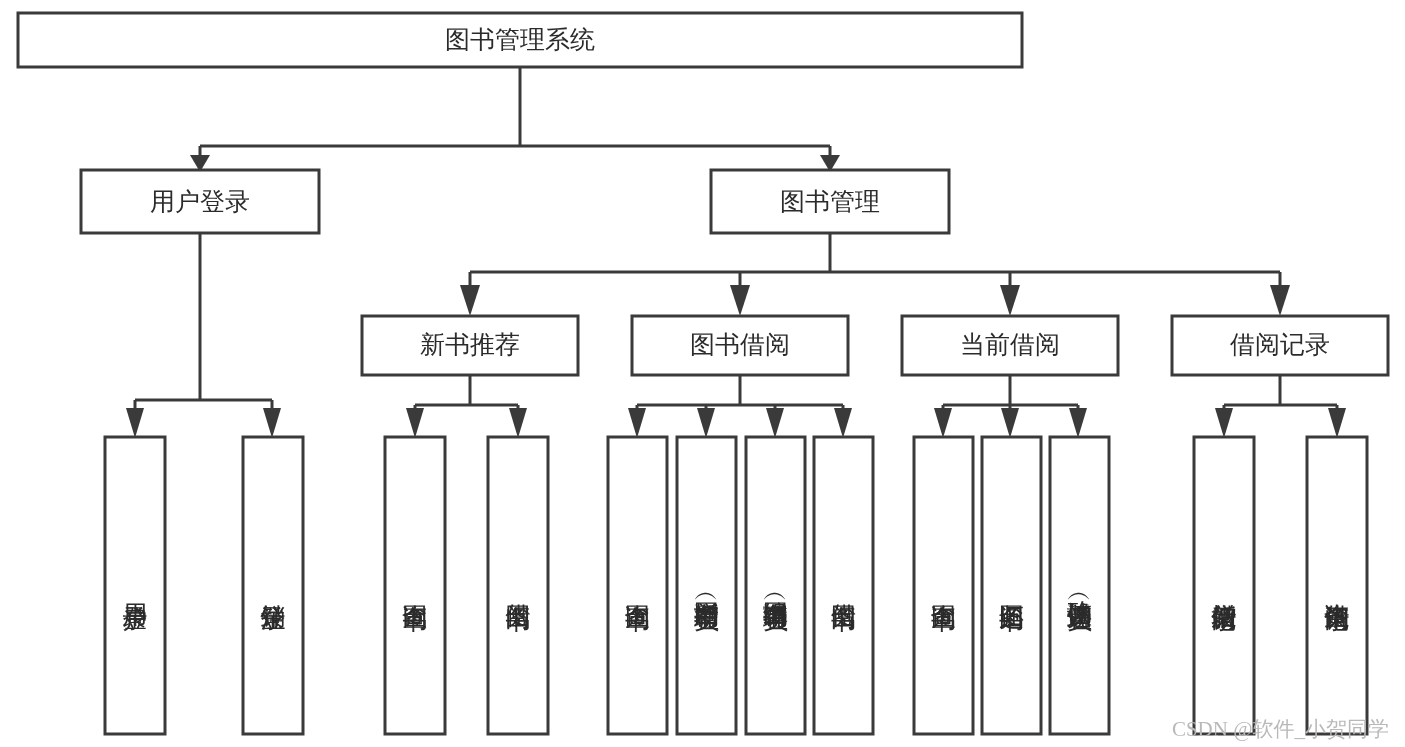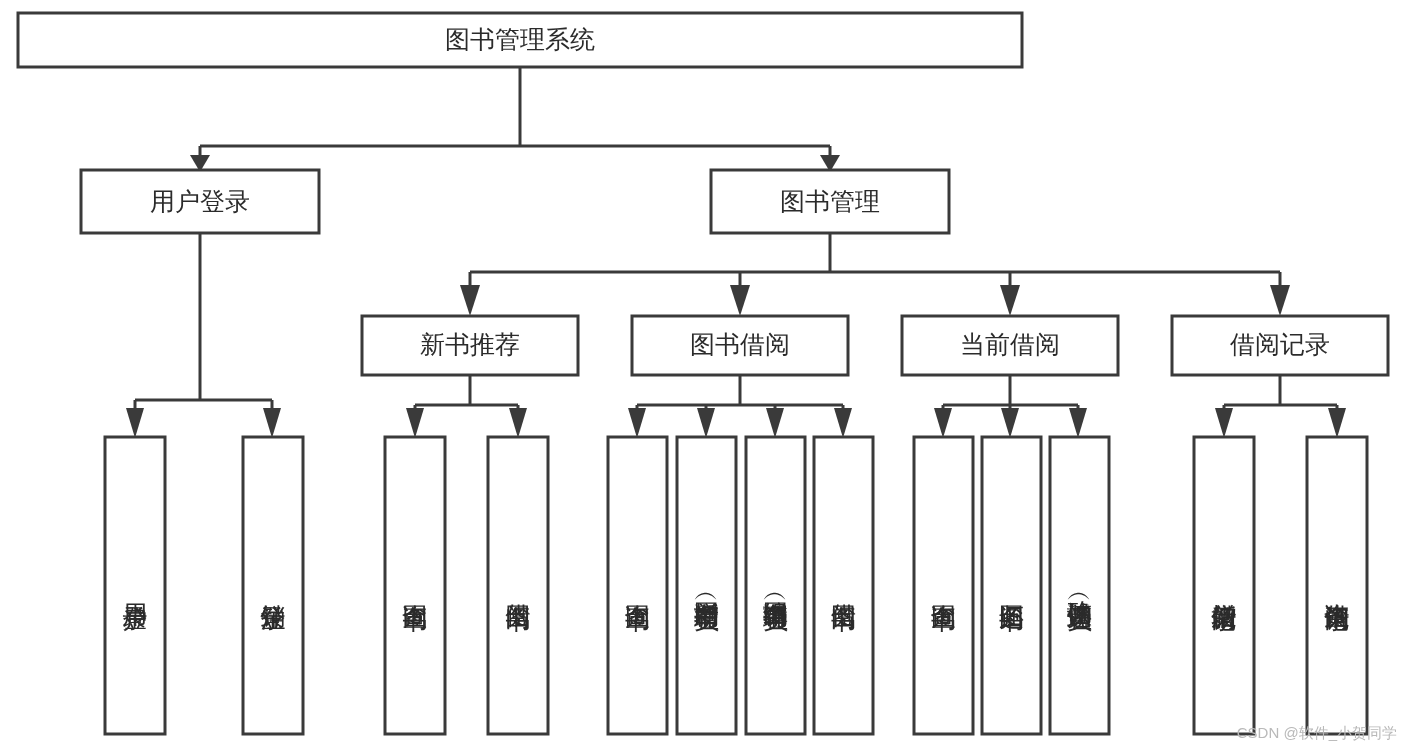--- a/index.html
+++ b/index.html
@@ -19,23 +19,23 @@
   .leaf-vert{
     width:100%;height:100%;
     display:flex;align-items:center;justify-content:center;
     font-family:"DejaVu Sans","Liberation Sans",sans-serif;
     font-size:25px;line-height:1.08;color:#2b2b2b;
     writing-mode:vertical-rl;text-orientation:upright;
     letter-spacing:1px;
     white-space:nowrap;
   }
   .watermark{
-    position:absolute;right:8px;bottom:4px;
-    font-family:Liberation Sans, sans-serif;
-    font-size:15px;color:#b9b9b9;white-space:nowrap;
+    position:absolute;right:16px;bottom:4px;
+    font-family:Liberation Serif, serif;
+    font-size:21px;color:#b9b9b9;white-space:nowrap;
     pointer-events:none;
   }
 </style>
 </head>
 <body>
 
 <svg id="canvas" viewBox="0 0 1405 747" xmlns="http://www.w3.org/2000/svg">
 
   <defs>
     <marker id="arrow" viewBox="0 0 12 12" refX="6" refY="10" markerWidth="12" markerHeight="12" orient="auto-start-reverse">

